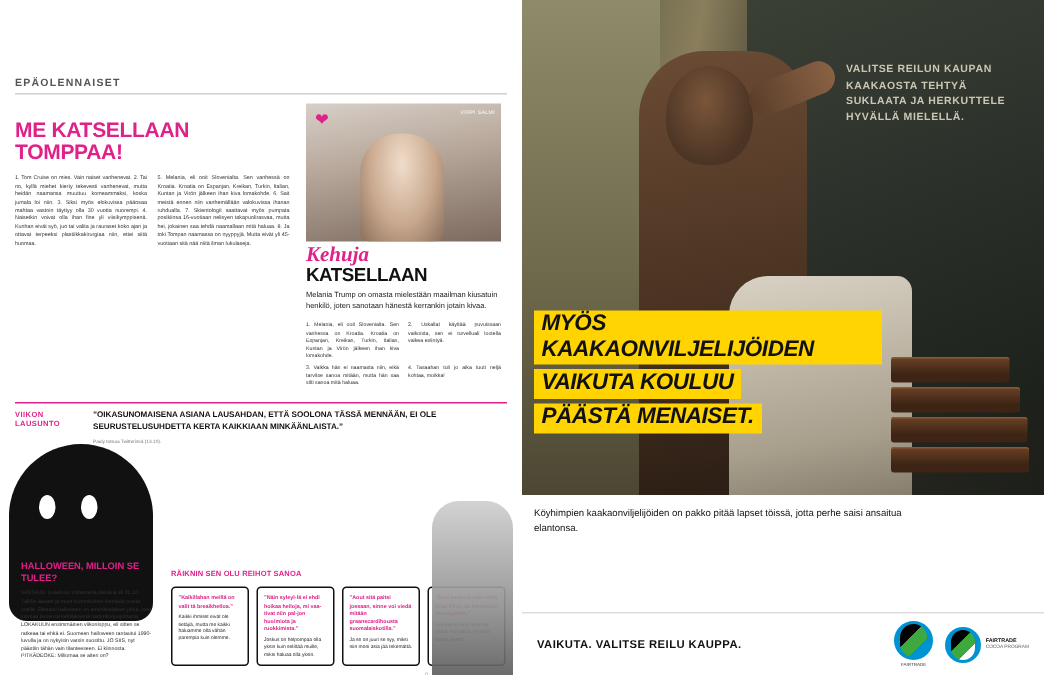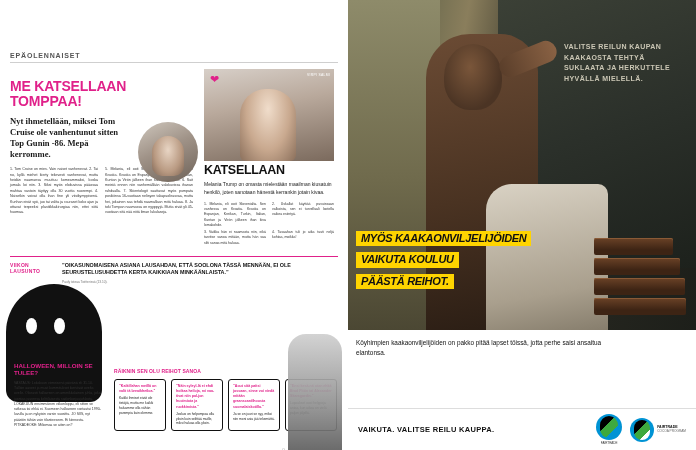--- a/index.html
+++ b/index.html
@@ -205,21 +205,21 @@
   .choco i:nth-child(1){ width:86%; }
   .choco i:nth-child(2){ width:93%; }
   .choco i:nth-child(3){ width:99%; }
   .choco i:nth-child(4){ width:100%; }
 
   .ad-headline {
     position:absolute; left: 8px; bottom: 38px; width: 232px;
   }
   .ad-headline span {
     display:inline-block; background:#ffd400; color:#111;
-    font-size: 11px; font-weight:800; letter-spacing:-0.3px;
+    font-size: 15px; font-weight:800; letter-spacing:-0.3px;
     padding: 1px 5px 2px 5px; margin-bottom: 3px; line-height:1.12;
     font-style: italic;
   }
   .ad-sub {
     position:absolute; left: 8px; top: 338px; width: 268px;
     font-size: 6.4px; line-height:1.5; color:#111;
   }
   .ad-footer {
     position:absolute; left:0; bottom:0; width:348px; height:42px;
     border-top:1px solid #ddd; display:flex; align-items:center; padding: 0 10px;
@@ -258,42 +258,39 @@
 <div class="spread">
 
   <div class="left-page">
 
     <div class="mag-head">EPÄOLENNAISET</div>
 
     <div class="left-cols">
 
       <div class="col-a">
         <div class="headline-pink">ME KATSELLAAN TOMPPAA!</div>
-        <div style="position:relative;">
-          <div class="deck">Nyt ihmetellään, miksei Tom Cruise ole vanhentunut sitten Top Gunin -86. Mepä kerromme.</div>
-          <div class="portrait-circle"></div>
-        </div>
         <div class="body-cols">
           <div class="bcol tiny">1. Tom Cruise on mies. Vain naiset vanhenevat.
 2. Tai no, kyllä miehet kierty tekevesti vanhenevat, mutta heidän naamansa muuttuu komeammaksi, koska jumala loi niin.
 3. Siksi myös elokuvissa pääosaa mahtaa vastoin täyttyy olla 30 vuotta nuorempi.
 4. Naisetkin voivat olla ihan fine yli viisikymppisenä. Kunhan eivät syö, juo tai valita ja rauraset koko ajan ja ottavat terpeeksi plastiikkakirurgiaa niin, ettei siitä huomaa.</div>
           <div class="bcol tiny">5. Melania, eli ooit Slovenialta. Sen vanhessä on Kroatia. Kroatia on Espanjan, Kreikan, Turkin, Italian, Kuntan ja Virön jälkeen ihan kiva lomakohde.
 6. Sait meistä ennen niin vanhemällään valokuvissa ihanan ruhdualla.
 7. Skientologit saattavat myös pumpata posikiinsa 16-vuotiaan nelisyen takapuolirasvaa, mutta hei, jokainen saa tehdä naamallaan mitä haluaa.
 8. Ja toki Tompan naamassa on nyyppyjä. Mutta eivät yli 45-vuotiaan sitä nää niitä ilman lukulaseja.</div>
         </div>
       </div>
 
       <div class="col-b">
         <div class="mel-photo">
           <span class="heart">❤</span>
           <span class="credit">VIRPI SALMI</span>
         </div>
         <div class="mel-title">
+          <span class="l1">Kehuja</span>
           <span class="l2">KATSELLAAN</span>
         </div>
         <div class="mel-lead">Melania Trump on omasta mielestään maailman kiusatuin henkilö, joten sanotaan hänestä kerrankin jotain kivaa.</div>
         <div class="mel-body">
           <div class="mb">1. Melania, eli ooit Slovenialta. Sen vanhessa on Kroatia. Kroatia on Espanjan, Kreikan, Turkin, Italian, Kuntan ja Virön jälkeen ihan kiva lomakohde.</div>
           <div class="mb">2. Uskallat käyttää puvuissaan valkoista, sen ei turvelluali lootella vaikea esiintyä.</div>
         </div>
         <div class="mel-body" style="margin-top:2px;">
           <div class="mb">3. Vaikka hän ei naamasta niin, eikä tarvitse sanoa mitään, mutta hän saa silti sanoa mitä haluaa.</div>
           <div class="mb">4. Tasaahan tuli jo aika tuuti neljä kohtaa, moikka!</div>
@@ -367,21 +364,21 @@
       <div class="choco">
         <i></i>
         <i></i>
         <i></i>
         <i></i>
       </div>
 
       <div class="ad-headline">
         <span>MYÖS KAAKAONVILJELIJÖIDEN</span><br>
         <span>VAIKUTA KOULUU</span><br>
-        <span>PÄÄSTÄ REIHOT.</span>
+        <span>PÄÄSTÄ MENAISET.</span>
       </div>
     </div>
 
     <div class="ad-sub">Köyhimpien kaakaonviljelijöiden on pakko pitää lapset töissä, jotta perhe saisi ansaitua elantonsa.</div>
 
     <div class="ad-footer">
       <div class="ad-slogan">VAIKUTA. VALITSE REILU KAUPPA.</div>
       <div class="logos">
         <div style="text-align:center;">
           <div class="ft-mark"></div>

